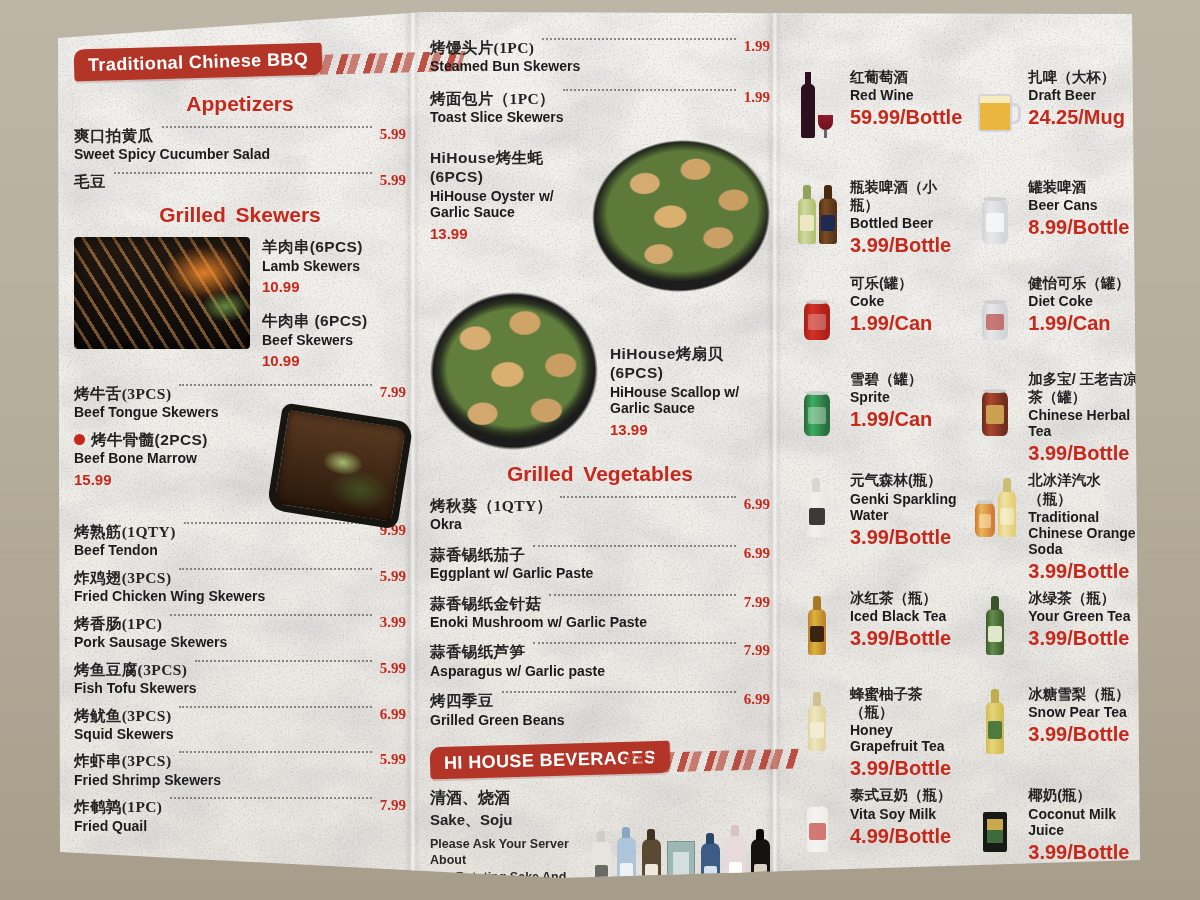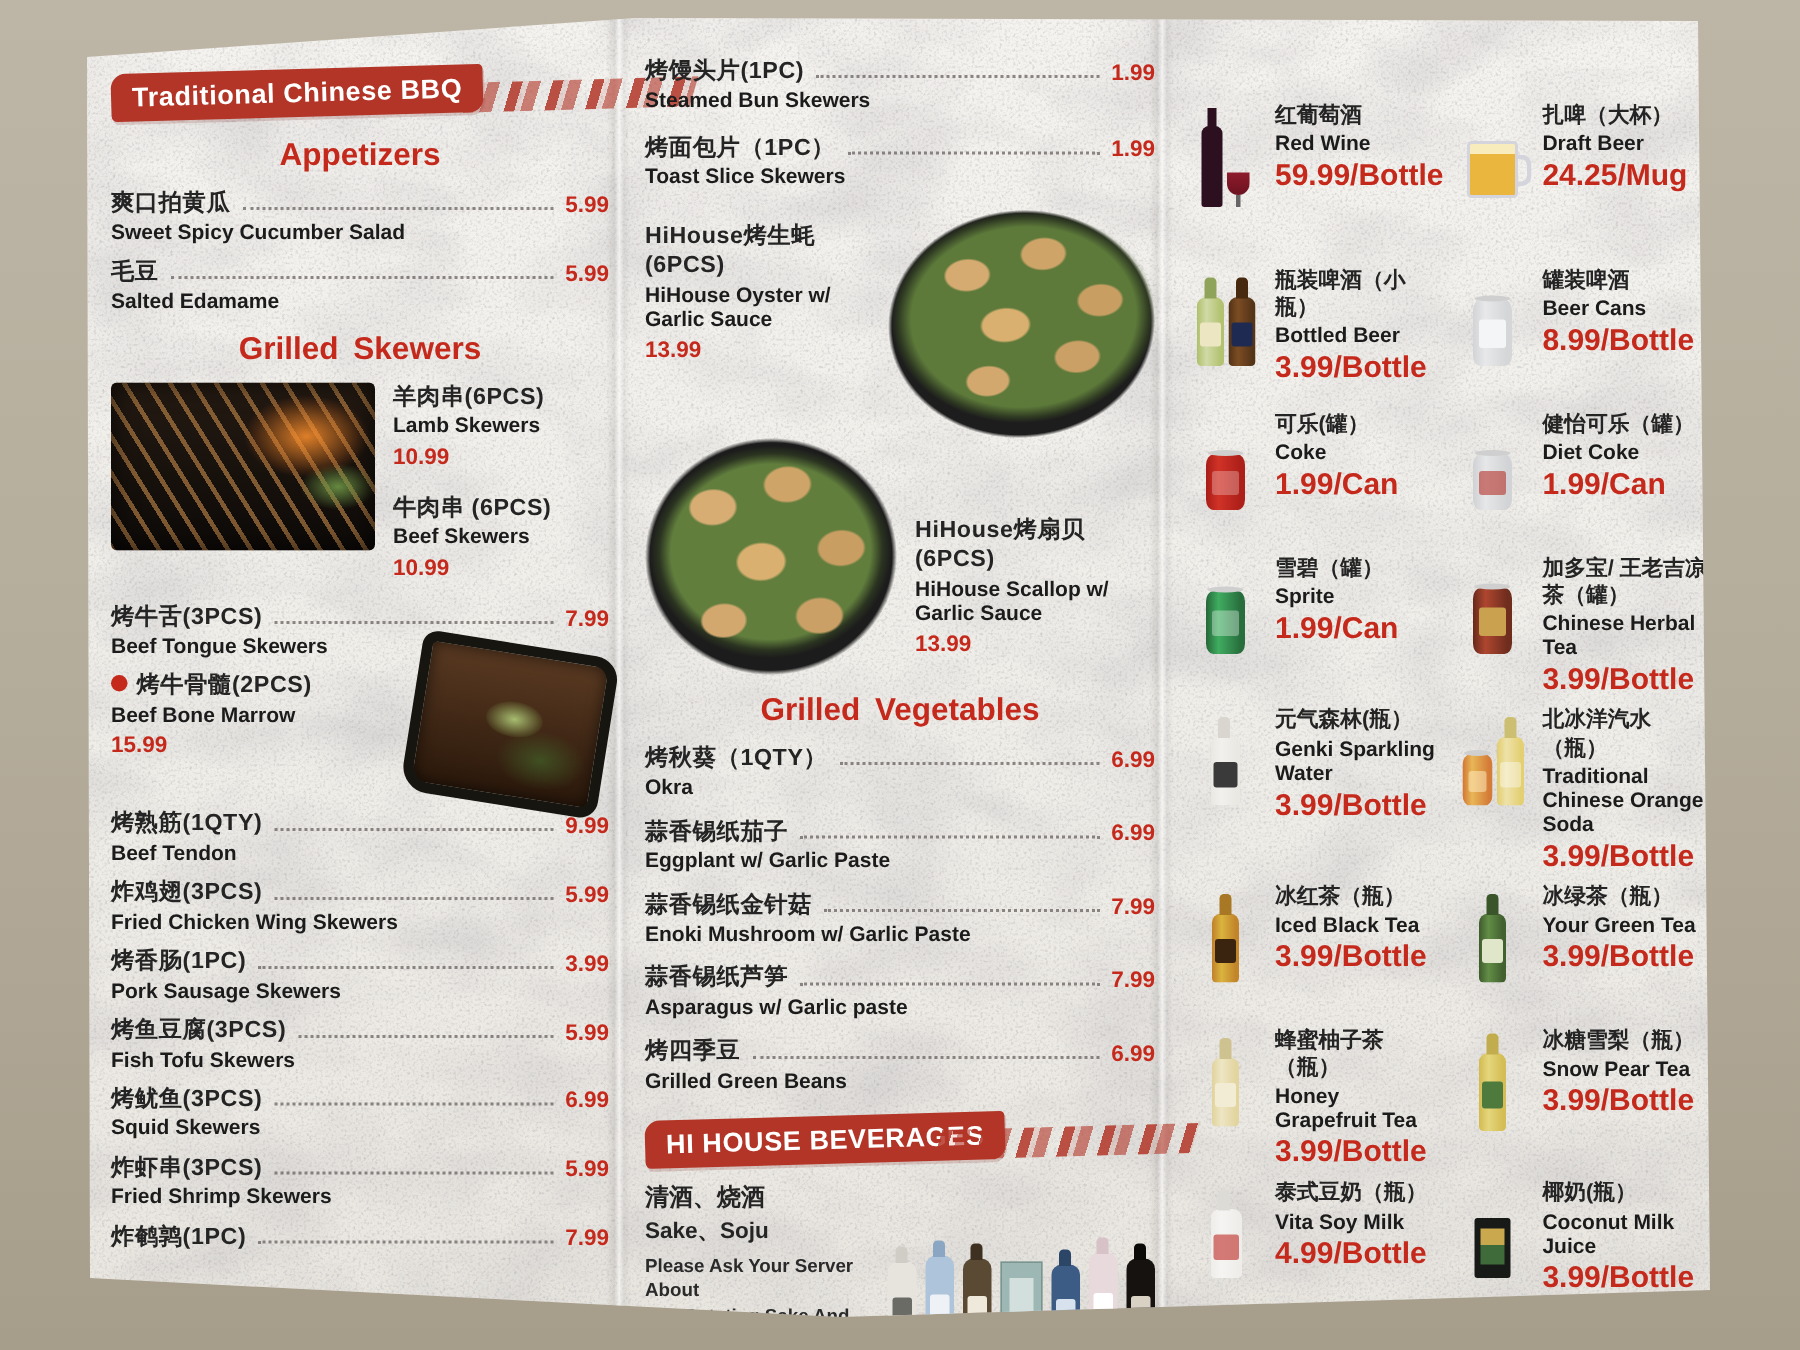--- a/index.html
+++ b/index.html
@@ -30,21 +30,21 @@
     box-shadow:1px 2px 0 rgba(120,30,20,.18);}
   .banner-tail{position:absolute;top:7px;height:20px;width:150px;transform:skewX(-18deg) rotate(-1.6deg);
     background:repeating-linear-gradient(90deg,rgba(178,53,39,.85) 0 7px,rgba(178,53,39,.12) 7px 11px,rgba(178,53,39,.6) 11px 19px,rgba(178,53,39,0) 19px 27px);}
   .tail-a{left:238px;} .tail-b{left:196px;width:170px;}
 
   
   .section-h{color:#c5291c;font-weight:700;font-size:21px;text-align:center;margin:12px 0 10px;word-spacing:4px;}
 
   
   .item{margin-bottom:9px;}
-  .row{display:flex;align-items:flex-end;}
+  .row{display:flex;align-items:flex-start;font-family:Liberation Serif, serif;}
   .zh{font-size:15.5px;font-weight:600;color:#242424;letter-spacing:.4px;line-height:1.25;}
   .leader{flex:1;border-bottom:2px dotted rgba(95,90,88,.7);margin:0 8px 5px 8px;min-width:24px;}
   .price{color:#c5291c;font-weight:700;font-size:15px;white-space:nowrap;}
   .en{font-size:14px;font-weight:700;color:#1b1b1b;line-height:1.18;margin-top:1px;}
   .stack .price{display:block;margin-top:4px;}
   .dot{display:inline-block;width:11px;height:11px;border-radius:50%;background:#c5291c;margin-right:6px;}
 
   
   .photo-block{display:flex;gap:12px;margin-bottom:6px;}
   .photo-skewers{flex:0 0 176px;width:176px;height:112px;border-radius:4px;
@@ -155,21 +155,20 @@
           <span class="price">5.99</span>
         </div>
       <div class="en">Sweet Spicy Cucumber Salad</div>
     </div>
     <div class="item">
       <div class="row">
           <span class="zh">毛豆</span>
           <span class="leader"></span>
           <span class="price">5.99</span>
         </div>
-      <div class="en">Salted Edamame</div>
     </div>
 
     <div class="section-h">Grilled Skewers</div>
 
     <div class="photo-block">
       <div class="photo-skewers"></div>
       <div>
         <div class="item stack" style="margin-bottom:16px;">
           <div class="zh">羊肉串(6PCS)</div>
           <div class="en">Lamb Skewers</div>
@@ -248,20 +247,21 @@
           <span class="price">5.99</span>
         </div>
       <div class="en">Fried Shrimp Skewers</div>
     </div>
     <div class="item">
       <div class="row">
           <span class="zh">炸鹌鹑(1PC)</span>
           <span class="leader"></span>
           <span class="price">7.99</span>
         </div>
+      <div class="en">Fried Quail</div>
     </div>
   </div>
 
   <div class="col col2">
     <div class="item" style="margin-bottom:14px;">
       <div class="row">
           <span class="zh">烤馒头片(1PC)</span>
           <span class="leader"></span>
           <span class="price">1.99</span>
         </div>

